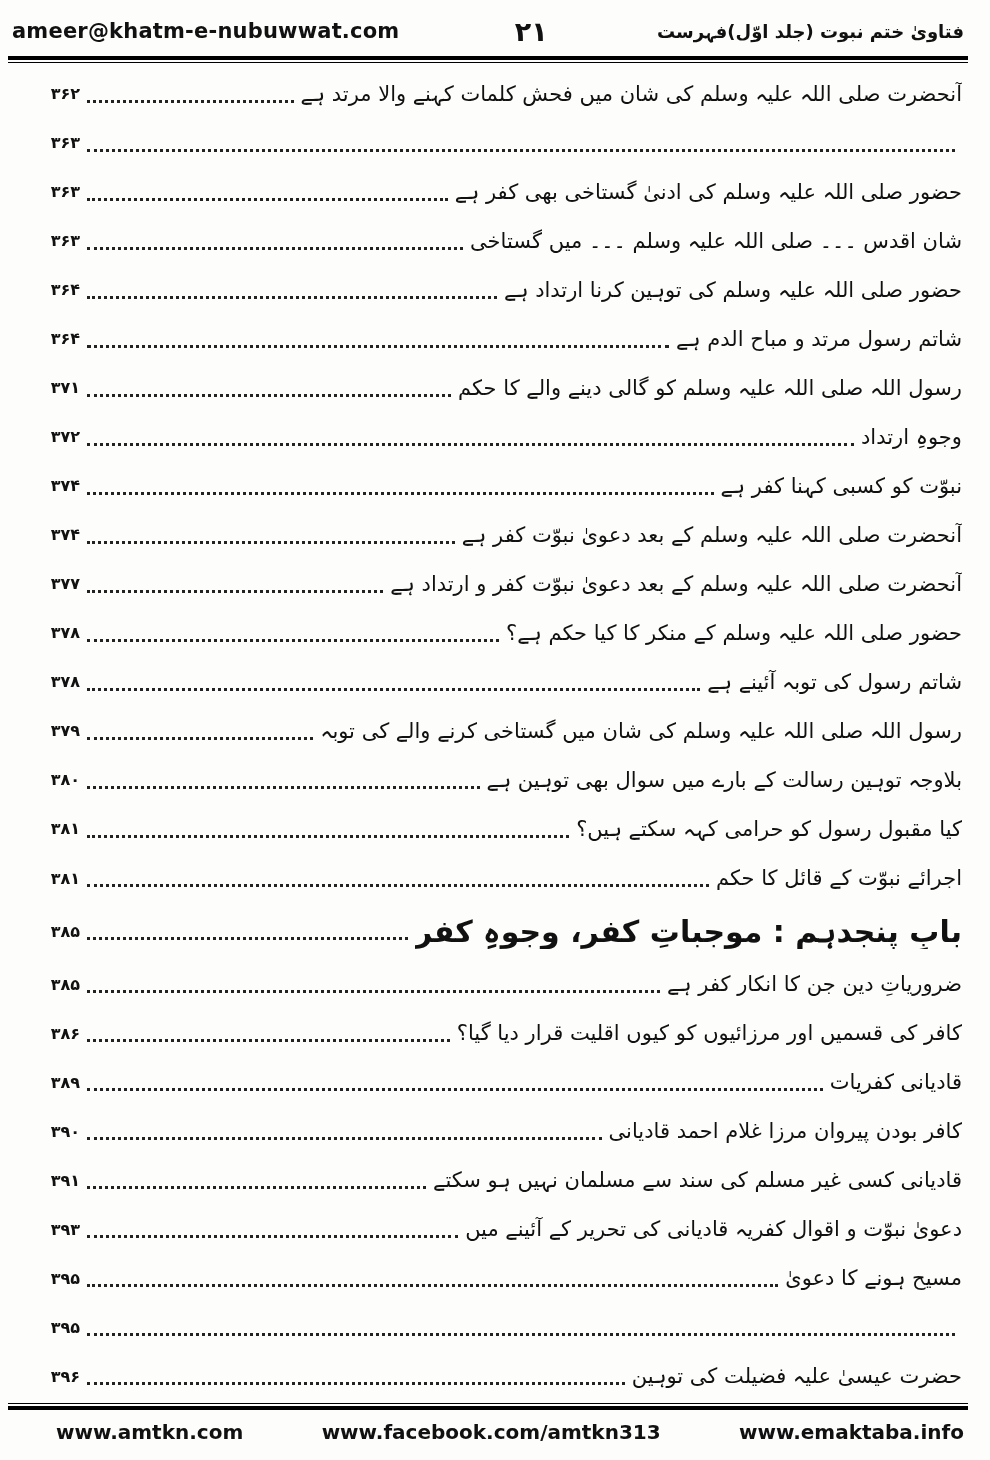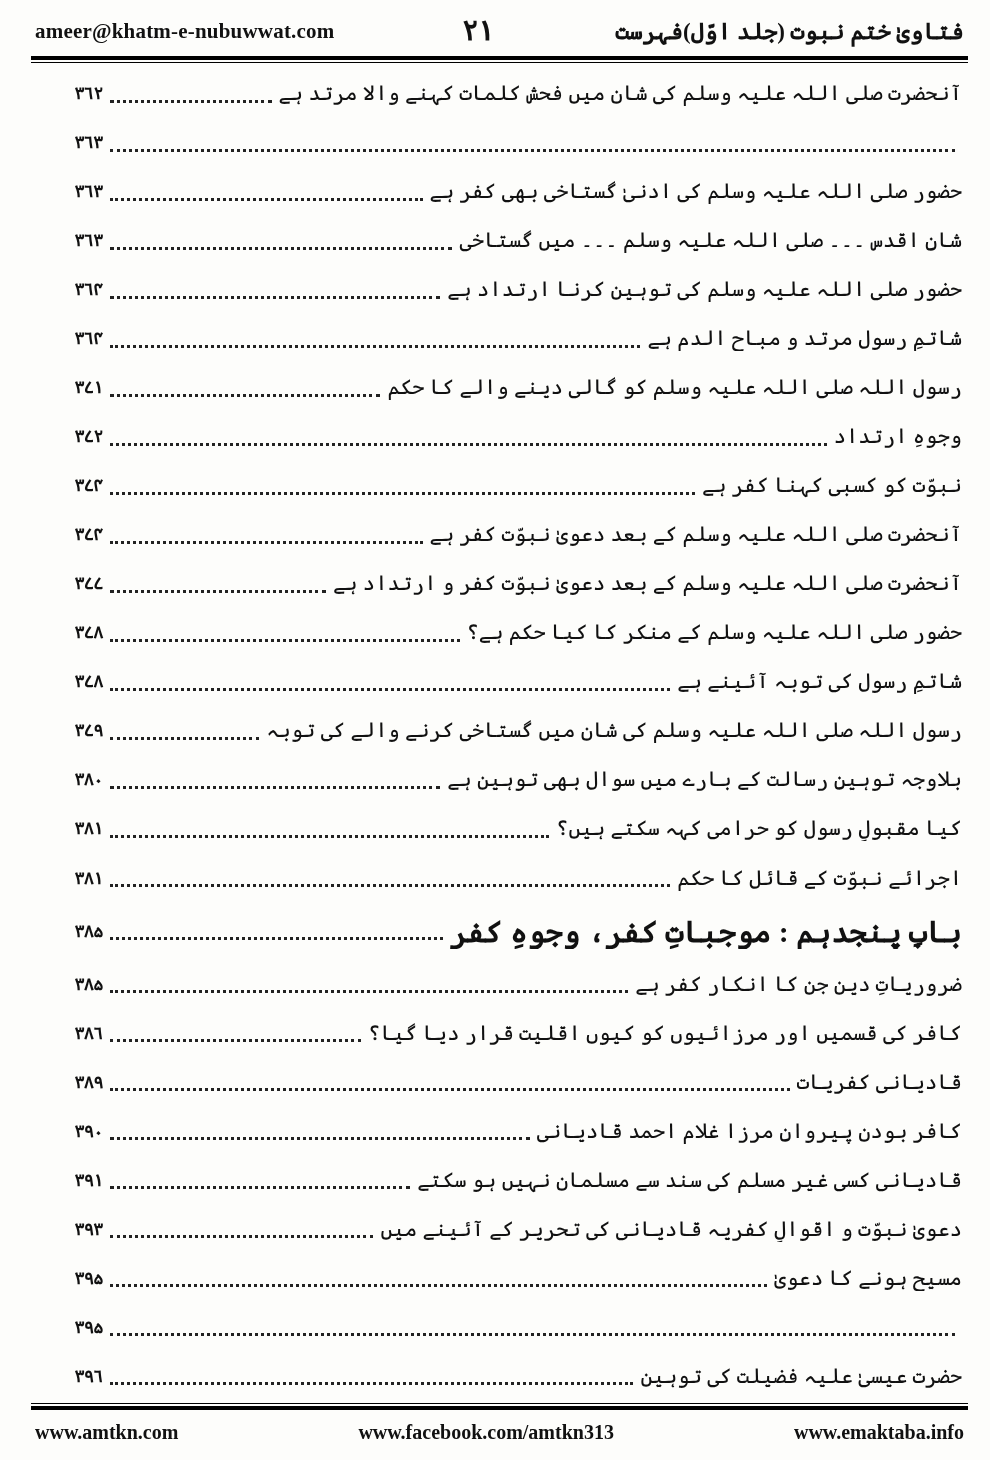--- a/index.html
+++ b/index.html
@@ -7,22 +7,21 @@
   body {
     font-family: "DejaVu Sans", sans-serif;
     color: #111;
     overflow: hidden;
   }
   .page {
     width: 990px;
     height: 1460px;
     display: flex;
     flex-direction: column;
-    padding: 10px 22px 8px 31px;
-    font-family: Liberation Serif, serif;
+    padding: 10px 22px 8px 8px;
   }
   
   .header {
     direction: ltr;
     display: flex;
     align-items: center;
     justify-content: space-between;
     height: 42px;
     padding: 0 4px;
   }
@@ -32,21 +31,21 @@
     letter-spacing: 0.2px;
   }
   .h-center {
     font-weight: 700;
     font-size: 27px;
     margin-left: 6px;
   }
   .h-right {
     direction: rtl;
     font-weight: 700;
-    font-size: 23px;
+    font-size: 18px;
   }
   .rule-top {
     margin-top: 4px;
     height: 7px;
     border-top: 4px solid #000;
     border-bottom: 1.5px solid #000;
   }
   
   .toc {
     direction: rtl;
@@ -95,20 +94,21 @@
   }
   .footer {
     direction: ltr;
     display: flex;
     align-items: center;
     justify-content: space-between;
     height: 42px;
     padding: 2px 4px 0 4px;
     font-weight: 700;
     font-size: 20px;
+    margin-left: 44px;
   }
 </style>
 </head>
 <body>
 
 <div class="page">
 
   <div class="header">
     <span class="h-left">ameer@khatm-e-nubuwwat.com</span>
     <span class="h-center">۲۱</span>

